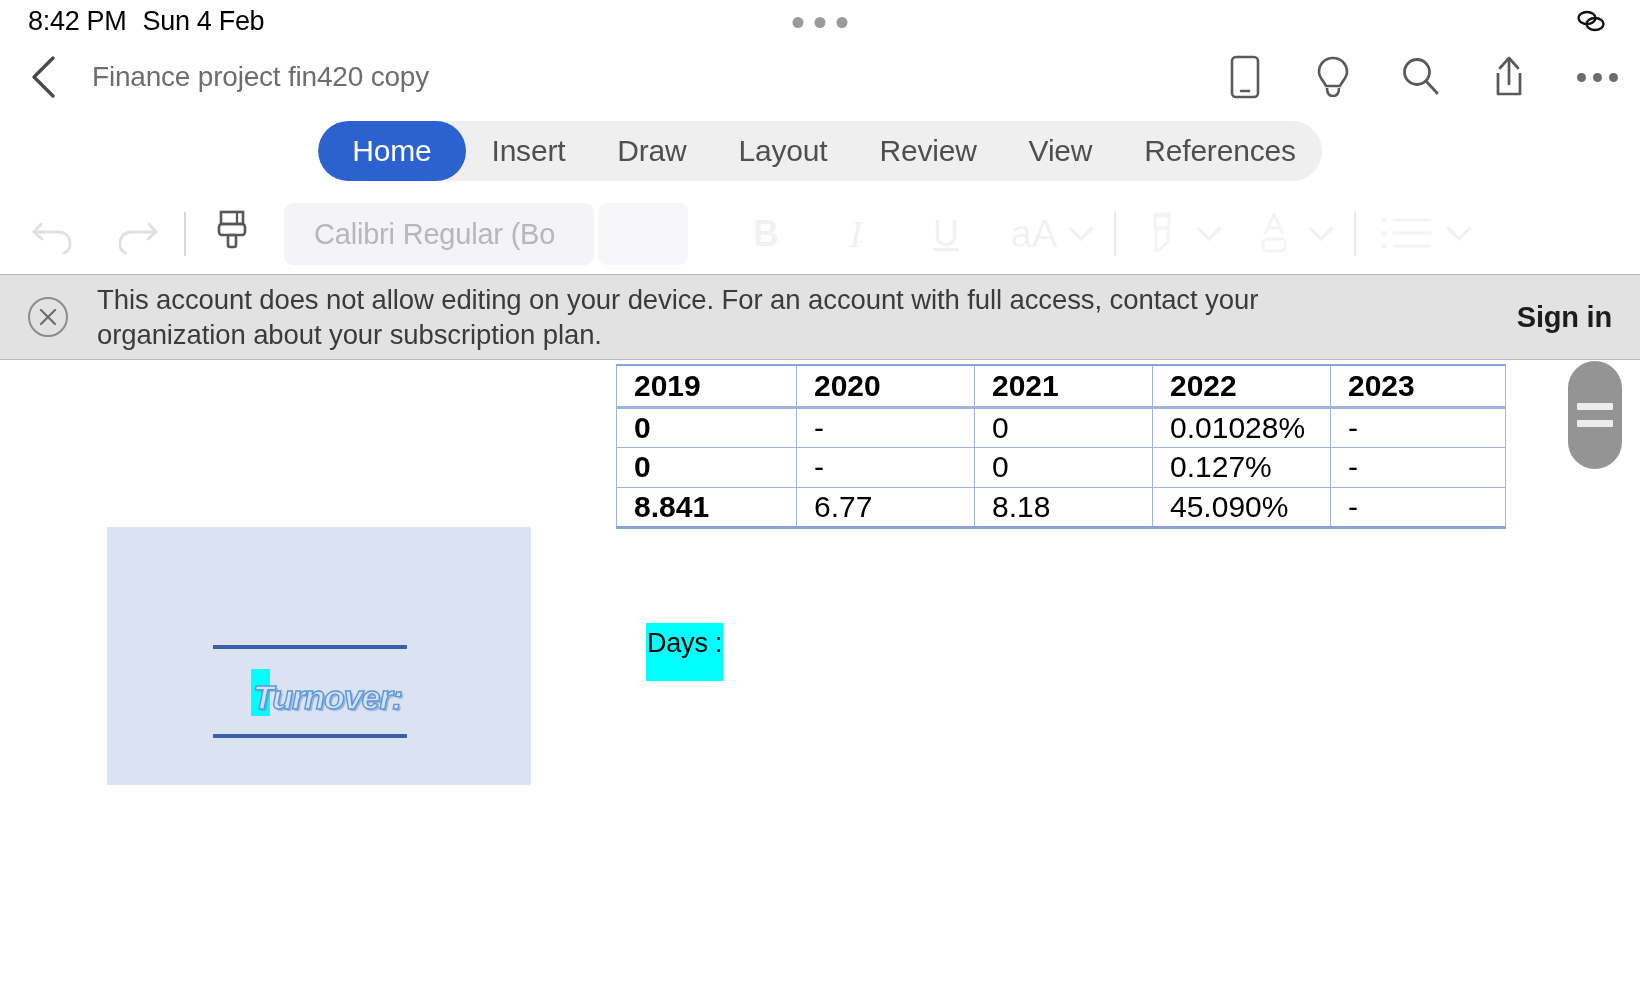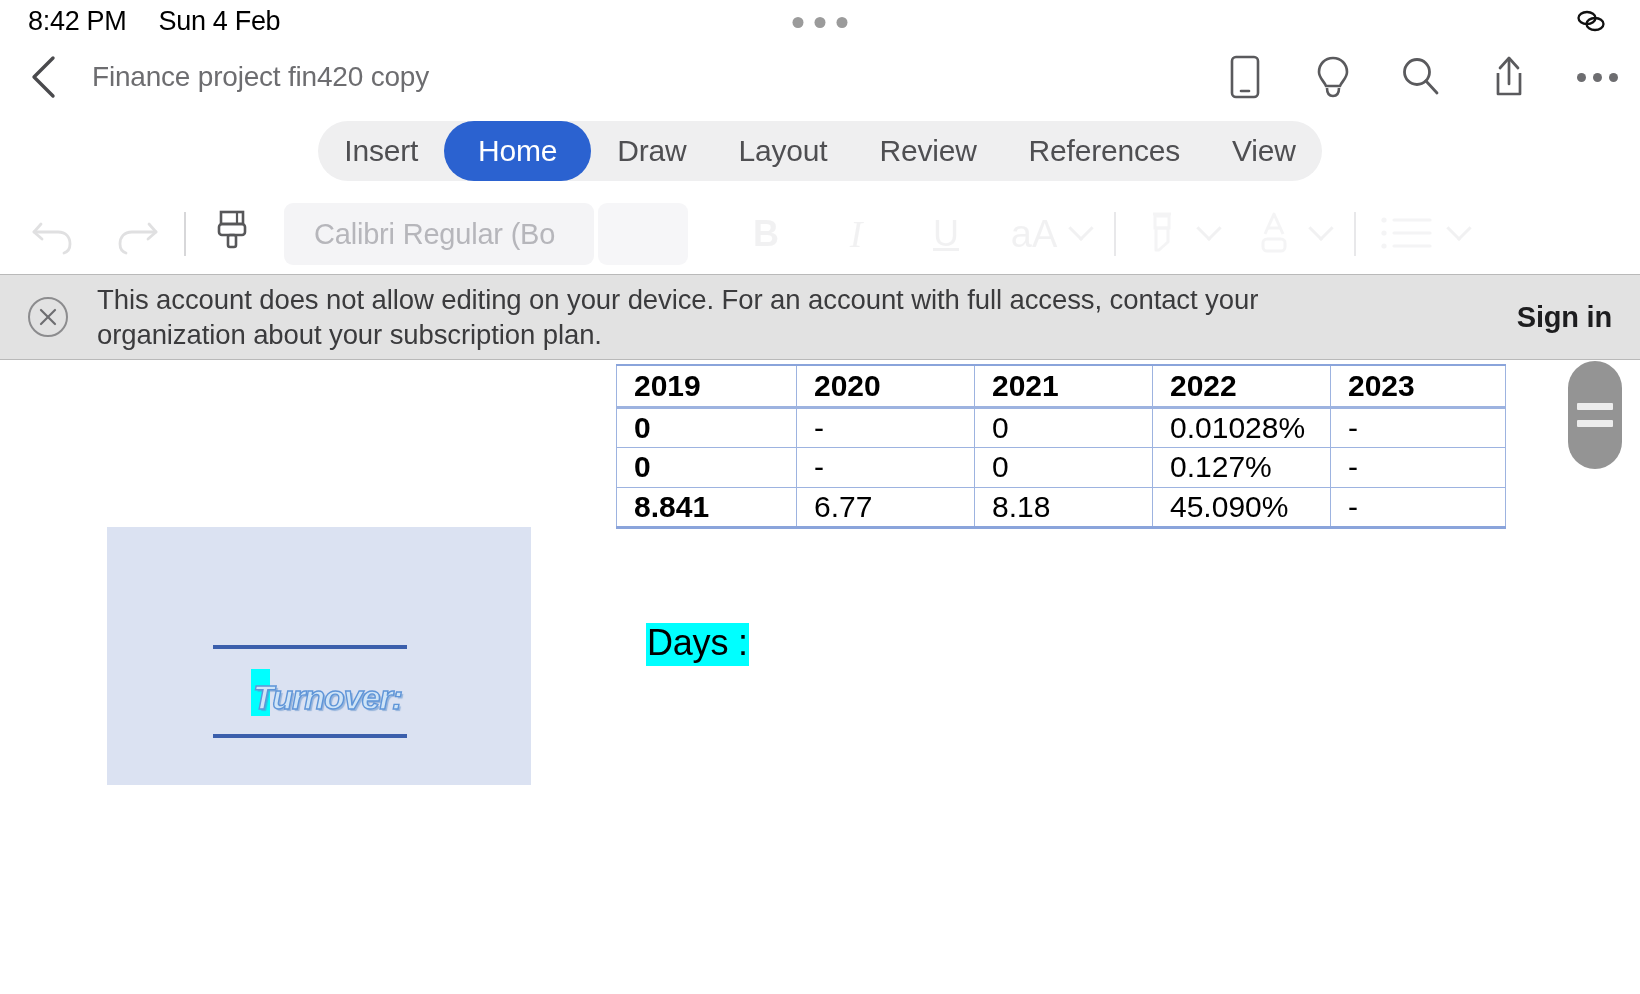--- a/index.html
+++ b/index.html
@@ -23,21 +23,21 @@
     width: 1640px;
     height: 42px;
     background: #ffffff;
     display: flex;
     align-items: center;
   }
   .status-left {
     display: flex;
     align-items: flex-end;
     margin-left: 28px;
-    gap: 32px;
+    gap: 16px;
   }
   .status-time {
     font-size: 27px;
     font-weight: 500;
     color: #000;
     letter-spacing: -0.3px;
   }
   .status-date {
     font-size: 27px;
     font-weight: 500;
@@ -315,25 +315,25 @@
   }
   .doc-table tr.last td {
     border-bottom: 3px solid #8aa4db;
   }
   .doc-table td.firstcol { font-weight: bold; }
 
   
   .days-text {
     position: absolute;
     left: 646px; top: 263px;
-    font-size: 36px;
+    font-size: 27px;
     color: #000;
     background: #00ffff;
     line-height: 38px;
-    padding: 1px 1px 4px 1px;
+    padding: 1px 1px 19px 1px;
     letter-spacing: -0.2px;
   }
 
   
   .img-box {
     position: absolute;
     left: 107px; top: 167px;
     width: 424px; height: 258px;
     background: #dbe2f2;
   }
@@ -459,27 +459,27 @@
           <i></i>
           <i></i>
           <i></i>
         </span>
     </div>
   </div>
 </div>
 
 <div class="ribbon-tabs-wrap">
   <div class="ribbon-tabs">
+    <div class="rtab active">Home</div>
     <div class="rtab">Insert</div>
-    <div class="rtab active">Home</div>
     <div class="rtab">Draw</div>
     <div class="rtab">Layout</div>
     <div class="rtab">Review</div>
+    <div class="rtab">View</div>
     <div class="rtab">References</div>
-    <div class="rtab">View</div>
   </div>
 </div>
 
 <div class="format-bar">
   <div style="width:22px"></div>
   <div class="fb-icon">
     <svg width="48" height="44" viewBox="0 0 48 44">
       <path d="M13 12 L6 20 L14 27" fill="none" stroke="#9a9a9e" stroke-width="2.8" stroke-linecap="round" stroke-linejoin="round"></path>
       <path d="M6 20 L30 20 C38 20 42 25 42 32 C42 37 39 40 36 41" fill="none" stroke="#9a9a9e" stroke-width="2.8" stroke-linecap="round"></path>
     </svg>

